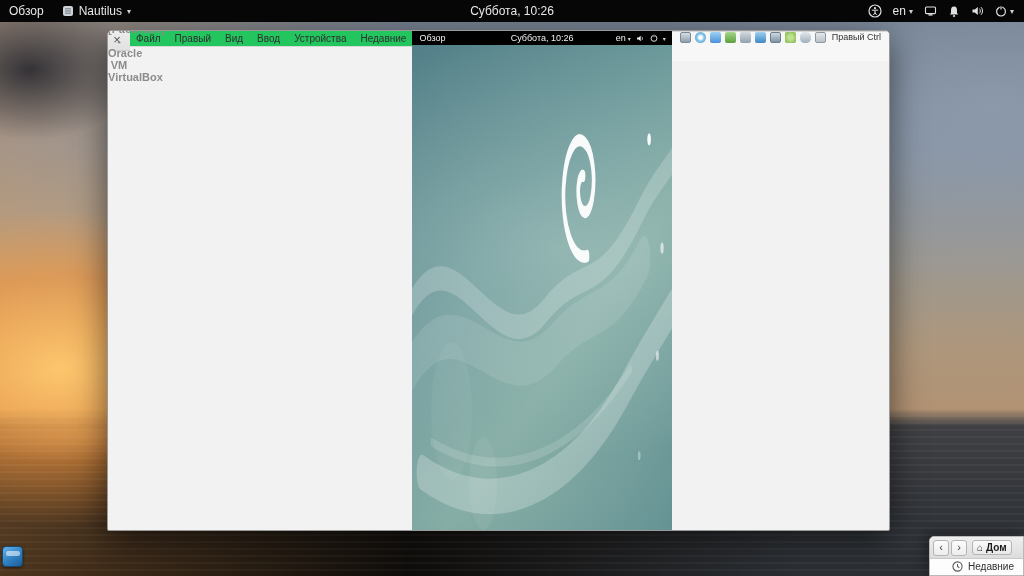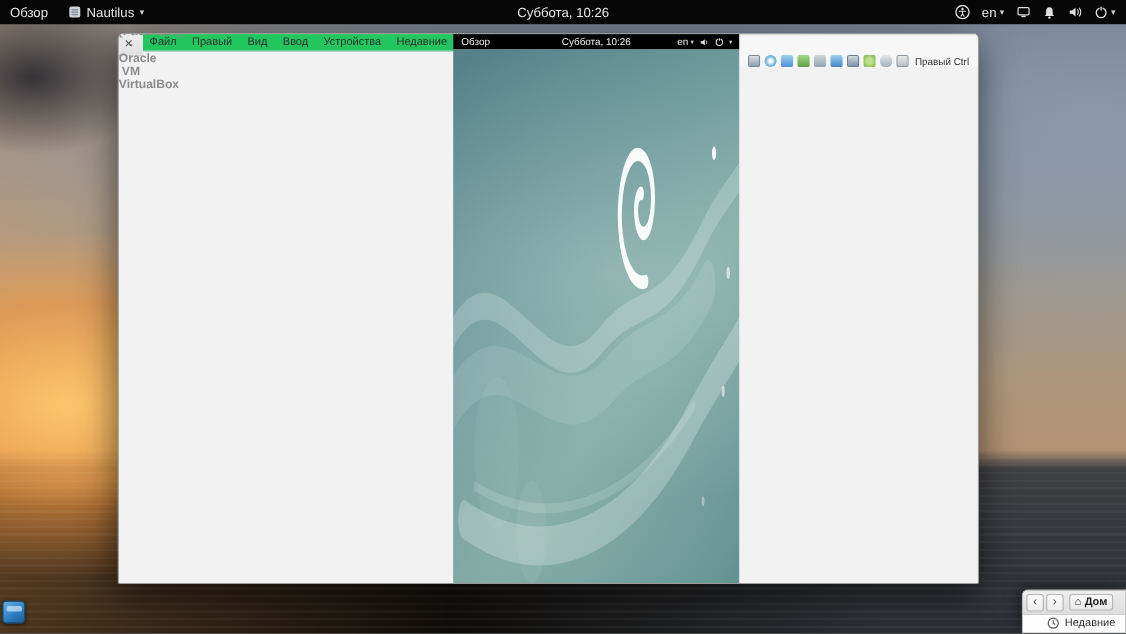--- a/index.html
+++ b/index.html
@@ -52,21 +52,21 @@
   .gtb-right{margin-left:auto;display:flex;align-items:center;gap:5px;padding:0 6px}
   .wallpaper{flex:1 1 auto;position:relative;min-height:0;
     background:
       radial-gradient(520px 300px at 56% 42%, rgba(228,242,230,.30), transparent 70%),
       radial-gradient(430px 260px at 28% 88%, rgba(195,215,195,.22), transparent 70%),
       linear-gradient(125deg,#527f88 0%, #6b989a 42%, #7aa5a0 62%, #5d8d90 100%);}
   .wallpaper svg{position:absolute;inset:0;width:100%;height:100%}
 
   
   .vbox-statusbar{height:30px;background:#f7f7f7;border-top:1px solid #d5d5d5;display:flex;
-    align-items:flex-end;justify-content:flex-end;gap:4px;padding:0 8px;flex:0 0 auto}
+    align-items:flex-start;justify-content:flex-end;gap:4px;padding:0 8px;flex:0 0 auto}
   .sic{width:11px;height:11px;border-radius:2px;display:inline-block}
   .sic-hdd{background:linear-gradient(#d7dde2,#8fa0ad);border:1px solid #7a8a96}
   .sic-cd{background:radial-gradient(circle at 50% 50%, #fff 18%, #8fc9ea 45%, #4691c2 90%);border-radius:50%}
   .sic-audio{background:linear-gradient(#9fd0f0,#4a90d9)}
   .sic-net{background:linear-gradient(#a6d88c,#5c9e3e)}
   .sic-usb{background:linear-gradient(#cfd8de,#93a2ad)}
   .sic-folder{background:linear-gradient(#9ed0f0,#3f86c6)}
   .sic-display{background:linear-gradient(#cdd9e2,#7d93a5);border:1px solid #6c7f8f}
   .sic-rec{background:radial-gradient(circle at 50% 50%, #bfe08f 30%, #79b33f)}
   .sic-mouse{background:linear-gradient(#e3e8ec,#9fb0bc);border-radius:4px/5px}

